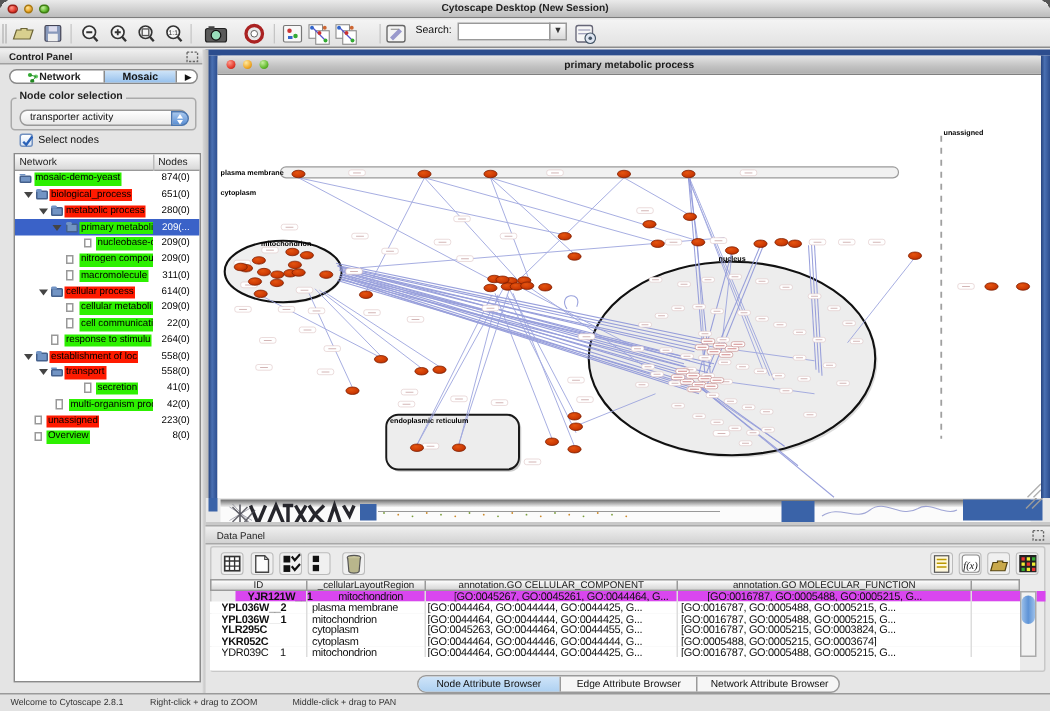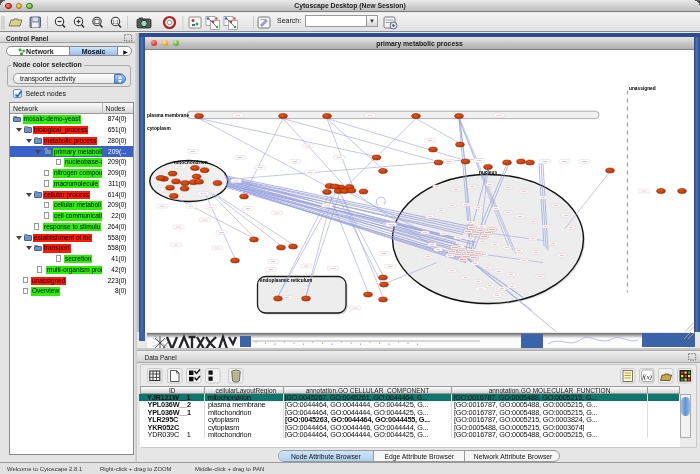--- a/index.html
+++ b/index.html
@@ -688,42 +688,42 @@
         <rect x="681.0" y="378.5" width="2.2" height="2.2" fill="#3a3"></rect>
         <rect x="684.5" y="378.5" width="2.2" height="2.2" fill="#ee3"></rect>
         <rect x="688.0" y="378.5" width="2.2" height="2.2" fill="#e33"></rect>
       </svg></div>
     <div style="position:absolute;left:139.5px;top:385.5px;width:540px;height:8px;background:linear-gradient(#fdfdfd,#d6d6d6);border:0.5px solid #9a9a9a">
       <div style="position:absolute;left:0px;top:0;width:64.5px;height:8px;border-right:0.5px solid #9a9a9a;text-align:center;font-size:6.5px;line-height:8.5px;color:#222;overflow:hidden;white-space:nowrap">ID</div>
       <div style="position:absolute;left:64.5px;top:0;width:79px;height:8px;border-right:0.5px solid #9a9a9a;text-align:center;font-size:6.5px;line-height:8.5px;color:#222;overflow:hidden;white-space:nowrap">_cellularLayoutRegion</div>
       <div style="position:absolute;left:143.5px;top:0;width:168px;height:8px;border-right:0.5px solid #9a9a9a;text-align:center;font-size:6.5px;line-height:8.5px;color:#222;overflow:hidden;white-space:nowrap">annotation.GO CELLULAR_COMPONENT</div>
       <div style="position:absolute;left:311.5px;top:0;width:196px;height:8px;border-right:0.5px solid #9a9a9a;text-align:center;font-size:6.5px;line-height:8.5px;color:#222;overflow:hidden;white-space:nowrap">annotation.GO MOLECULAR_FUNCTION</div>
     </div>
-    <div style="position:absolute;left:139px;top:394px;width:540px;height:7.4px;background:#0f766e">
+    <div style="position:absolute;left:157px;top:394px;width:540px;height:7.4px;background:#d946ef">
       <div style="position:absolute;left:8px;top:0;width:55px;overflow:hidden;white-space:nowrap;font-size:7.3px;line-height:7.6px;font-weight:bold;color:#111;letter-spacing:-0.2px">YJR121W__1</div>
       <div style="position:absolute;left:68.5px;top:0;width:74px;overflow:hidden;white-space:nowrap;font-size:7.3px;line-height:7.6px;font-weight:normal;color:#111;letter-spacing:-0.2px">mitochondrion</div>
       <div style="position:absolute;left:145.5px;top:0;width:164px;overflow:hidden;white-space:nowrap;font-size:7.3px;line-height:7.6px;font-weight:normal;color:#111;letter-spacing:-0.2px">[GO:0045267, GO:0045261, GO:0044464, G...</div>
       <div style="position:absolute;left:314.5px;top:0;width:192px;overflow:hidden;white-space:nowrap;font-size:7.3px;line-height:7.6px;font-weight:normal;color:#111;letter-spacing:-0.2px">[GO:0016787, GO:0005488, GO:0005215, G...</div>
     </div>
     <div style="position:absolute;left:139.5px;top:401.4px;width:540px;height:7.4px;background:#fff">
       <div style="position:absolute;left:8px;top:0;width:55px;overflow:hidden;white-space:nowrap;font-size:7.3px;line-height:7.6px;font-weight:bold;color:#111;letter-spacing:-0.2px">YPL036W__2</div>
       <div style="position:absolute;left:68.5px;top:0;width:74px;overflow:hidden;white-space:nowrap;font-size:7.3px;line-height:7.6px;font-weight:normal;color:#111;letter-spacing:-0.2px">plasma membrane</div>
       <div style="position:absolute;left:145.5px;top:0;width:164px;overflow:hidden;white-space:nowrap;font-size:7.3px;line-height:7.6px;font-weight:normal;color:#111;letter-spacing:-0.2px">[GO:0044464, GO:0044444, GO:0044425, G...</div>
       <div style="position:absolute;left:314.5px;top:0;width:192px;overflow:hidden;white-space:nowrap;font-size:7.3px;line-height:7.6px;font-weight:normal;color:#111;letter-spacing:-0.2px">[GO:0016787, GO:0005488, GO:0005215, G...</div>
     </div>
     <div style="position:absolute;left:139.5px;top:408.79999999999995px;width:540px;height:7.4px;background:#fff">
       <div style="position:absolute;left:8px;top:0;width:55px;overflow:hidden;white-space:nowrap;font-size:7.3px;line-height:7.6px;font-weight:bold;color:#111;letter-spacing:-0.2px">YPL036W__1</div>
       <div style="position:absolute;left:68.5px;top:0;width:74px;overflow:hidden;white-space:nowrap;font-size:7.3px;line-height:7.6px;font-weight:normal;color:#111;letter-spacing:-0.2px">mitochondrion</div>
       <div style="position:absolute;left:145.5px;top:0;width:164px;overflow:hidden;white-space:nowrap;font-size:7.3px;line-height:7.6px;font-weight:normal;color:#111;letter-spacing:-0.2px">[GO:0044464, GO:0044444, GO:0044425, G...</div>
       <div style="position:absolute;left:314.5px;top:0;width:192px;overflow:hidden;white-space:nowrap;font-size:7.3px;line-height:7.6px;font-weight:normal;color:#111;letter-spacing:-0.2px">[GO:0016787, GO:0005488, GO:0005215, G...</div>
     </div>
     <div style="position:absolute;left:139.5px;top:416.19999999999993px;width:540px;height:7.4px;background:#fff">
       <div style="position:absolute;left:8px;top:0;width:55px;overflow:hidden;white-space:nowrap;font-size:7.3px;line-height:7.6px;font-weight:bold;color:#111;letter-spacing:-0.2px">YLR295C</div>
       <div style="position:absolute;left:68.5px;top:0;width:74px;overflow:hidden;white-space:nowrap;font-size:7.3px;line-height:7.6px;font-weight:normal;color:#111;letter-spacing:-0.2px">cytoplasm</div>
-      <div style="position:absolute;left:145.5px;top:0;width:164px;overflow:hidden;white-space:nowrap;font-size:7.3px;line-height:7.6px;font-weight:bold;color:#111;letter-spacing:-0.2px">[GO:0045263, GO:0044464, GO:0044455, G...</div>
+      <div style="position:absolute;left:145.5px;top:0;width:164px;overflow:hidden;white-space:nowrap;font-size:7.3px;line-height:7.6px;font-weight:normal;color:#111;letter-spacing:-0.2px">[GO:0045263, GO:0044464, GO:0044455, G...</div>
       <div style="position:absolute;left:314.5px;top:0;width:192px;overflow:hidden;white-space:nowrap;font-size:7.3px;line-height:7.6px;font-weight:normal;color:#111;letter-spacing:-0.2px">[GO:0016787, GO:0005215, GO:0003824, G...</div>
     </div>
     <div style="position:absolute;left:139.5px;top:423.5999999999999px;width:540px;height:7.4px;background:#fff">
       <div style="position:absolute;left:8px;top:0;width:55px;overflow:hidden;white-space:nowrap;font-size:7.3px;line-height:7.6px;font-weight:bold;color:#111;letter-spacing:-0.2px">YKR052C</div>
       <div style="position:absolute;left:68.5px;top:0;width:74px;overflow:hidden;white-space:nowrap;font-size:7.3px;line-height:7.6px;font-weight:normal;color:#111;letter-spacing:-0.2px">cytoplasm</div>
       <div style="position:absolute;left:145.5px;top:0;width:164px;overflow:hidden;white-space:nowrap;font-size:7.3px;line-height:7.6px;font-weight:normal;color:#111;letter-spacing:-0.2px">[GO:0044464, GO:0044446, GO:0044444, G...</div>
       <div style="position:absolute;left:314.5px;top:0;width:192px;overflow:hidden;white-space:nowrap;font-size:7.3px;line-height:7.6px;font-weight:normal;color:#111;letter-spacing:-0.2px">[GO:0005488, GO:0005215, GO:0003674]</div>
     </div>
     <div style="position:absolute;left:139.5px;top:430.9999999999999px;width:540px;height:7.4px;background:#fff">
       <div style="position:absolute;left:8px;top:0;width:55px;overflow:hidden;white-space:nowrap;font-size:7.3px;line-height:7.6px;font-weight:normal;color:#111;letter-spacing:-0.2px">YDR039C__1</div>

